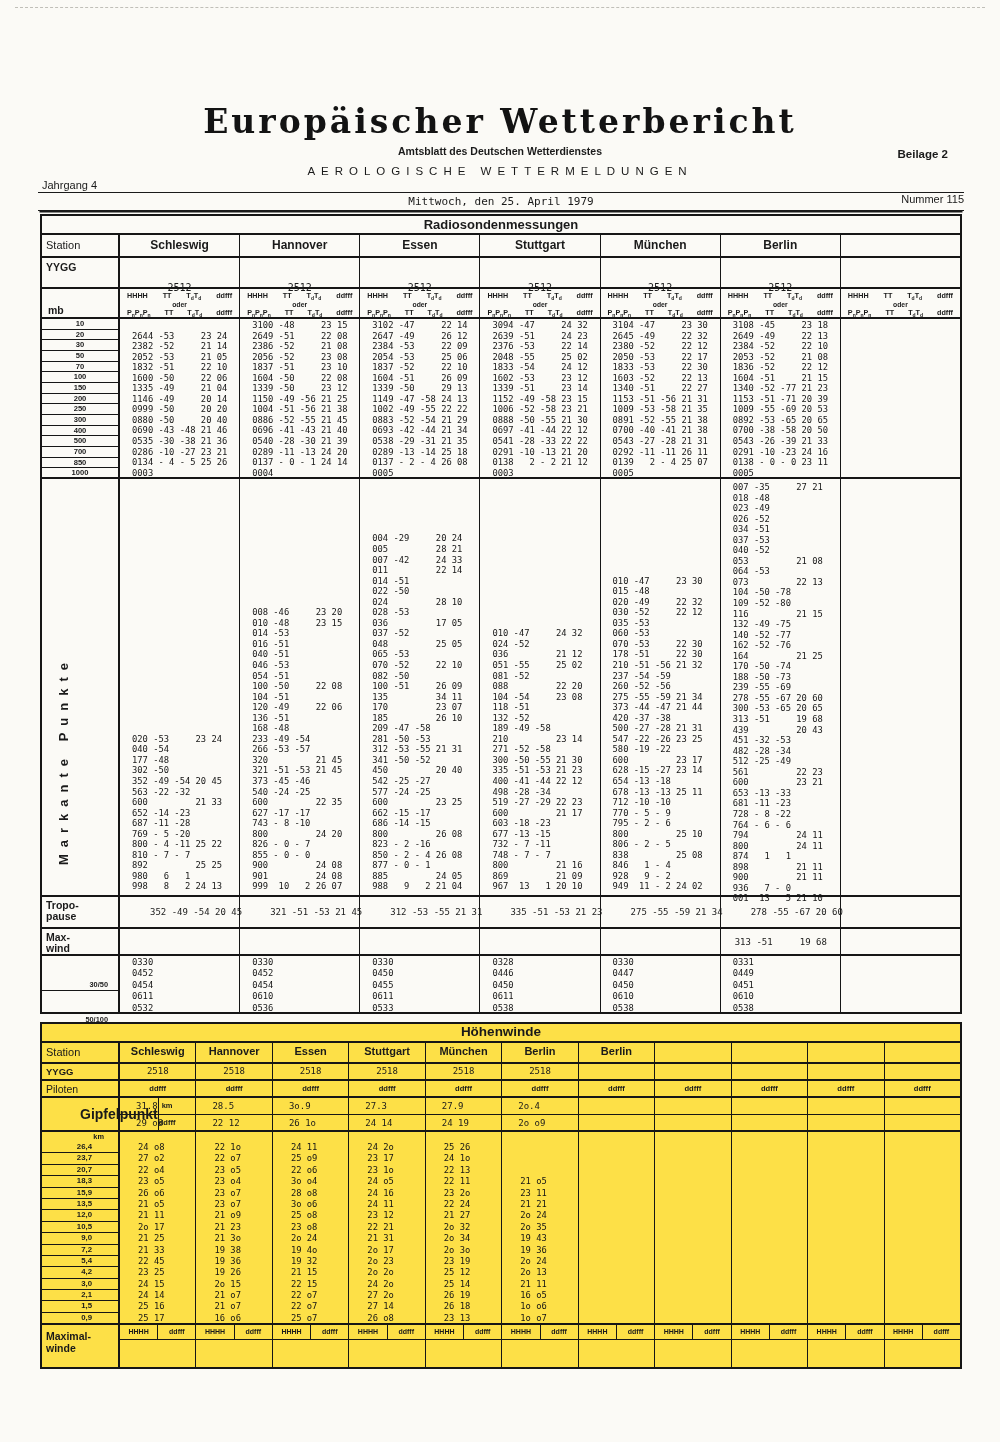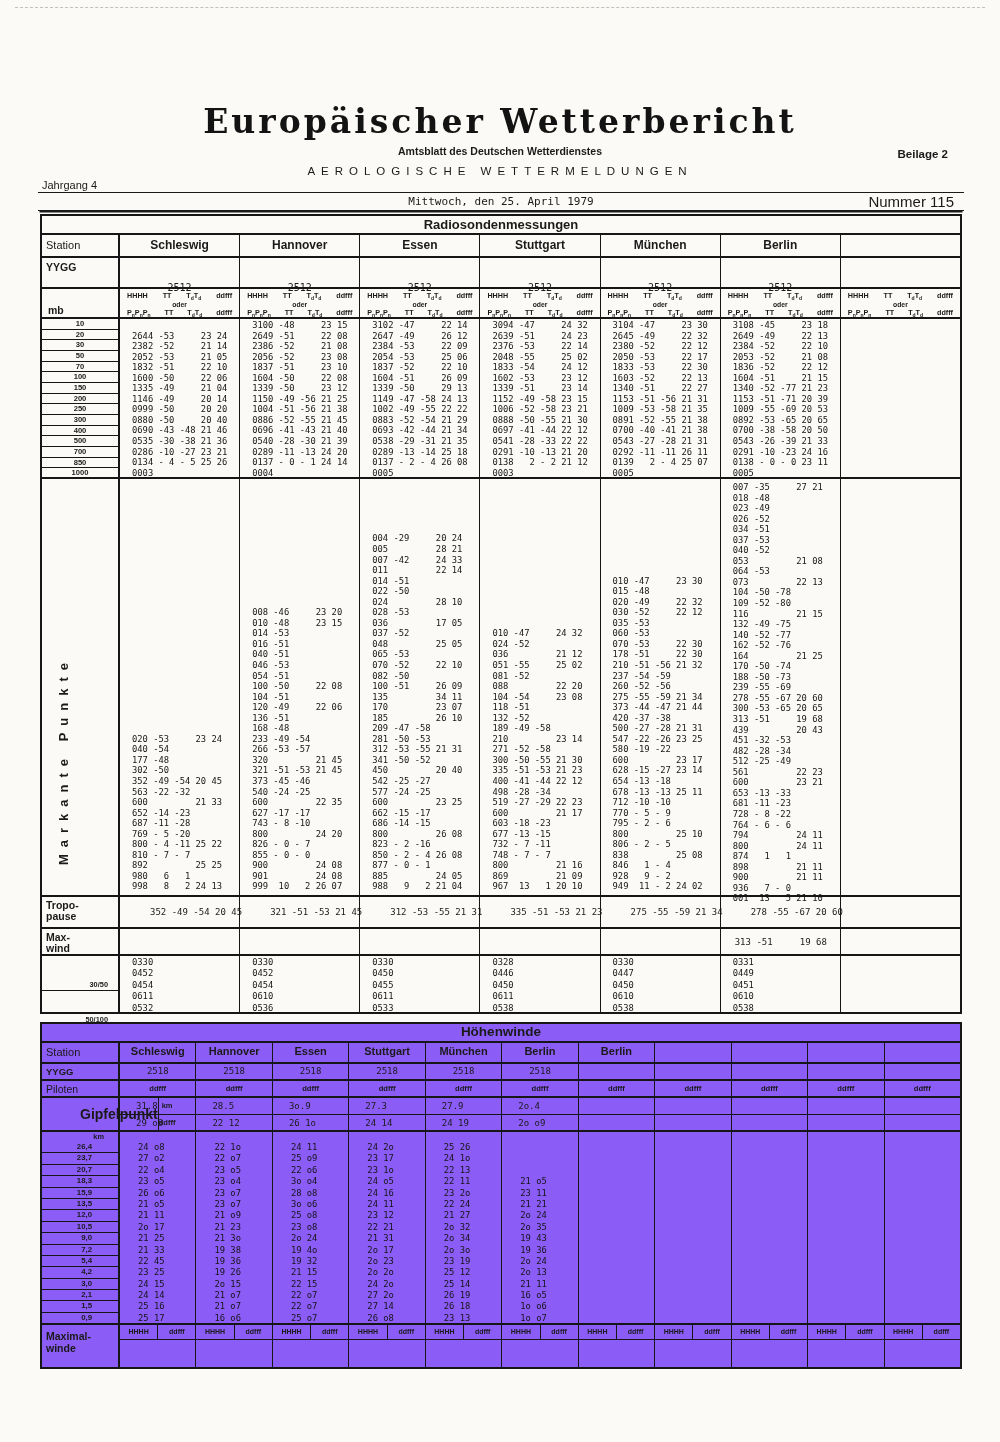--- a/index.html
+++ b/index.html
@@ -16,21 +16,21 @@
   .mh-sub { font-family:"Liberation Sans", sans-serif; font-weight:bold; font-size:10.5px; margin-top:4px; }
   .mh-sub2 { font-family:"Liberation Sans", sans-serif; font-size:11.5px; letter-spacing:6px; margin-top:8px; }
   .beilage { position:absolute; top:148px; right:52px; font-weight:bold; font-size:11.5px; }
 
   
   .dateline { position:absolute; top:177px; left:38px; width:926px; }
   .dl-row1 { position:relative; height:16px; border-bottom:1.5px solid #1a1a1a; }
   .dl-jahrgang { position:absolute; left:4px; bottom:1px; font-size:11px; }
   .dl-row2 { position:relative; height:18px; border-bottom:1.5px solid #1a1a1a; box-shadow:0 3px 0 -1.5px #1a1a1a; }
   .dl-date { position:absolute; left:0; right:0; text-align:center; top:2px; font-size:11px; }
-  .dl-nummer { position:absolute; right:10px; top:0; font-size:15px; }
+  .dl-nummer { position:absolute; right:0; top:0; font-size:11px; }
 
   
   .rs-table { position:absolute; top:214px; left:40px; width:922px; border:2.5px solid #161616; background:#fbfaf6; }
   .rs-title { height:17px; text-align:center; font-weight:bold; font-size:13px; padding-top:1px; }
   .rs-row { display:flex; border-top:2px solid #161616; }
   .rs-lab { width:78px; flex:none; border-right:2px solid #161616; position:relative; }
   .rs-col { flex:1 1 0; border-right:1.5px solid #161616; min-width:0; }
   .rs-col:last-child { border-right:none; }
 
   .row-station { height:23px; }
@@ -59,21 +59,21 @@
 
   .row-tropo { height:32px;gap:16px; }
   .row-tropo .rs-lab, .row-maxw .rs-lab { font-size:10.5px; font-weight:bold; line-height:11px; padding:3px 0 0 4px; font-family:"Liberation Sans", sans-serif; }
   .cell-val { display:flex; align-items:center; padding-left:14px; font-family:"DejaVu Sans Mono", monospace; font-size:9px; white-space:pre; }
   .row-maxw { height:27px; }
   .row-layers { height:58px; }
   .layer-cell { height:11.4px; border-bottom:1.2px solid #161616; text-align:right; padding-right:10px; font-weight:bold; font-size:7.4px; line-height:10.5px; font-family:"Liberation Sans", sans-serif;margin-top:24px; }
   .row-layers .lines .line { height:11.4px; line-height:11.4px; }
 
   
-  .hw-table { position:absolute; top:1022px; left:40px; width:922px; border:2.5px solid #161616; background:#8b5cf6; }
+  .hw-table { position:absolute; top:1022px; left:40px; width:922px; border:2.5px solid #161616; background:#fde047; }
   .hw-title { height:17px; text-align:center; font-weight:bold; font-size:13.5px; }
   .hw-row { display:flex; border-top:2px solid #161616; }
   .hw-lab { width:78px; flex:none; border-right:2px solid #161616; position:relative; }
   .hw-col { flex:1 1 0; border-right:1.5px solid #161616; min-width:0; }
   .hw-col:last-child { border-right:none; }
 
   .hw-station { height:21px; }
   .hw-station .hw-lab { font-size:11px; padding:3px 0 0 4px; }
   .hw-st-name { text-align:center; font-weight:bold; font-size:11px; padding-top:2px; }
   .hw-yygg { height:17px; }

